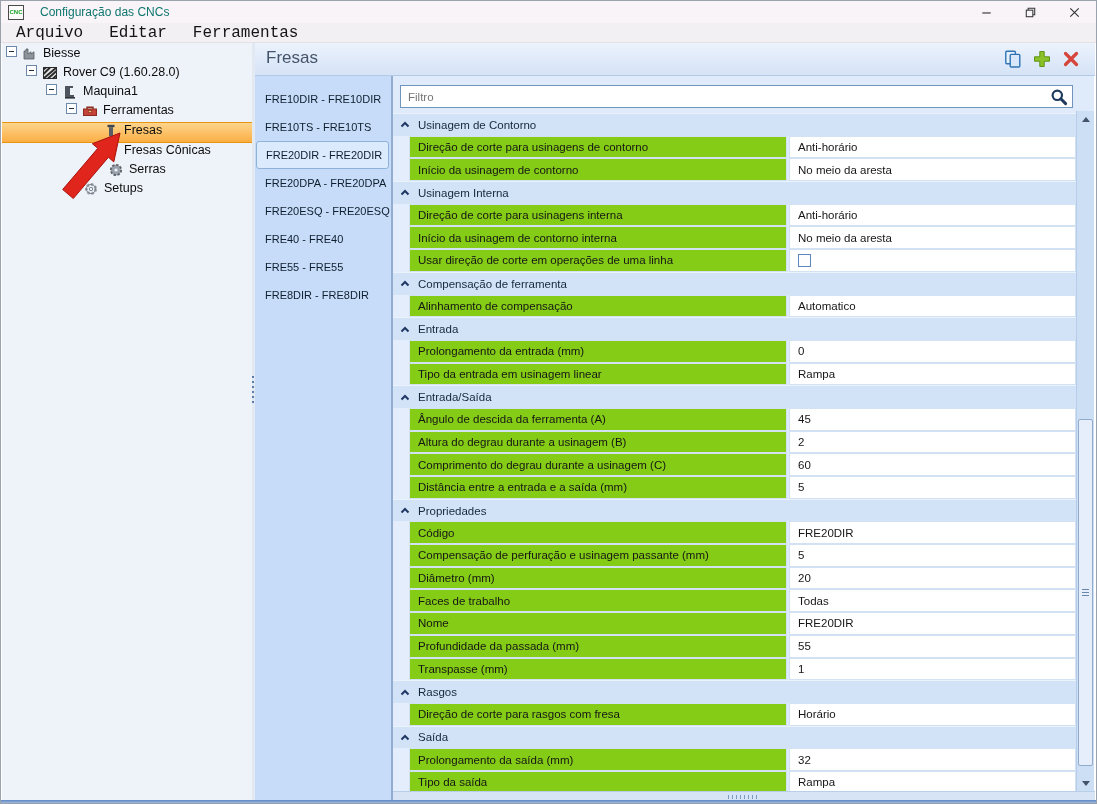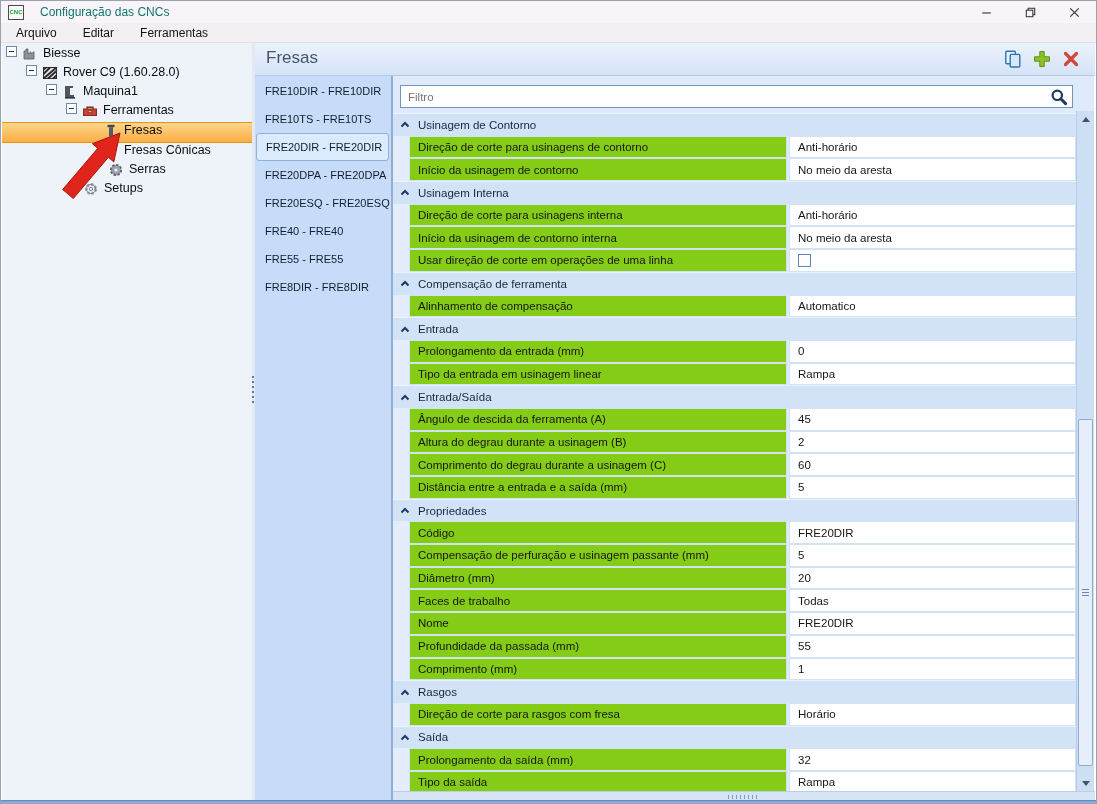--- a/index.html
+++ b/index.html
@@ -17,21 +17,21 @@
               color:#18a025; font-size:6px; font-weight:bold; display:flex; align-items:center;
               justify-content:center; flex:none; }
   .title-text { margin-left:16px; font-size:12px; color:#0f766e; white-space:nowrap; }
   .win-controls { margin-left:auto; display:flex; height:100%; }
   .win-btn { width:44px; height:100%; display:flex; align-items:center; justify-content:center; }
   .win-btn svg { width:15px; height:15px; }
 
   
   .menubar { position:absolute; left:0; top:22px; right:0; height:20px; background:#f3f0f3;
              border-bottom:1px solid #e4e0e4; display:flex; align-items:center; padding-left:2px; }
-  .menu-item { padding:0 13px; font-size:12px; color:#141414; }
+  .menu-item { padding:0 13px; font-size:16px; color:#141414;font-family:Liberation Mono, monospace; }
 
   
   .tree-panel { position:absolute; left:1px; top:42px; width:250px; bottom:3px;
                 background:#eef2f9; padding-top:3px; overflow:hidden; }
   .tree-row { position:relative; height:19px; display:flex; 
               font-size:12.5px; color:#0d0d0d; white-space:nowrap; }
   .tree-row.selected { background:linear-gradient(#fdd58c,#fbae44); border-top:1px solid #e8940e;
               border-bottom:1px solid #e8940e; height:21px; }
   .tbox { width:11px; height:11px; border:1px solid #6d88a8; background:#fff; margin-right:5px;
           position:relative; flex:none; }
@@ -47,21 +47,21 @@
   
   .right { position:absolute; left:254px; top:42px; right:1px; bottom:3px; }
   .panel-header { position:absolute; left:0; top:0; right:0; height:33px;
           background:linear-gradient(#ebf2fc,#d5e3f6); border-bottom:1px solid #b2cae6; }
   .panel-title { position:absolute; left:11px; top:5px; font-size:17px; color:#44546a; }
   .panel-toolbar { position:absolute; right:14px; top:6px; display:flex; gap:9px; }
   .tb-btn { width:20px; height:20px; display:flex; }
   .tb-btn svg { width:20px; height:20px; }
 
   .tool-list { position:absolute; left:0; top:33px; width:136px; bottom:0; background:#c6dcf8;
-          padding-top:1px; overflow:hidden; }
+          padding-top:9px; overflow:hidden; }
   .tool-item { height:28px; display:flex; align-items:center; padding-left:10px;
           font-size:11px; color:#0f1f2f; white-space:nowrap; }
   .tool-item.selected { background:#dceafd; border:1px solid #8fb2d9; border-radius:3px;
           margin-left:1px; margin-right:2px; padding-left:9px; }
   .list-divider { position:absolute; left:136px; top:33px; width:2px; bottom:0; background:#93add0; }
 
   .grid-wrap { position:absolute; left:138px; top:33px; right:1px; bottom:9px; background:#dfeafa; }
   .filter-row { position:absolute; top:9px; left:7px; right:21px; height:23px; background:#fff;
           border:1px solid #6f94bd; display:flex; align-items:center; }
   .filter-input { flex:1; border:none; outline:none; background:transparent; font-size:11.5px;
@@ -419,21 +419,21 @@
             <div class="g-label">Nome</div>
             <div class="g-value">FRE20DIR</div>
           </div>
           <div class="g-row">
             <div class="g-gutter"></div>
             <div class="g-label">Profundidade da passada (mm)</div>
             <div class="g-value">55</div>
           </div>
           <div class="g-row">
             <div class="g-gutter"></div>
-            <div class="g-label">Comprimento (mm)</div>
+            <div class="g-label">Transpasse (mm)</div>
             <div class="g-value">1</div>
           </div>
           <div class="g-section">
             <span class="chev" style="display: inline-flex;">
               <svg viewBox="0 0 10 7">
                 <path d="M1.5 5.5 5 2 8.5 5.5" fill="none" stroke="#1f3864" stroke-width="2"></path>
               </svg>
             </span>
             <span class="g-sec-title">Rasgos</span>
           </div>

